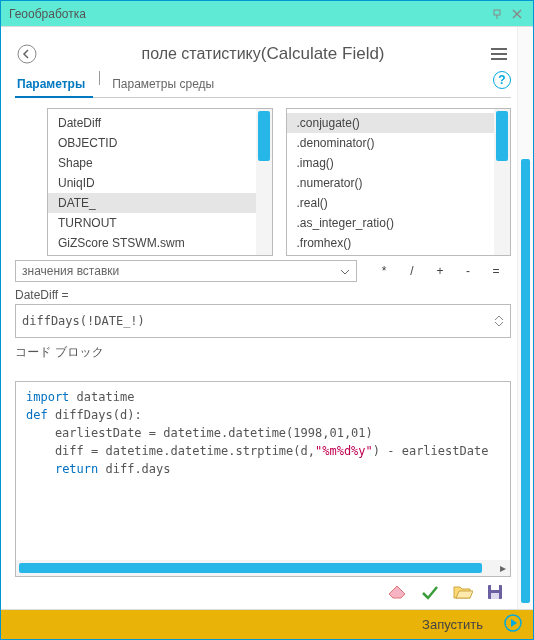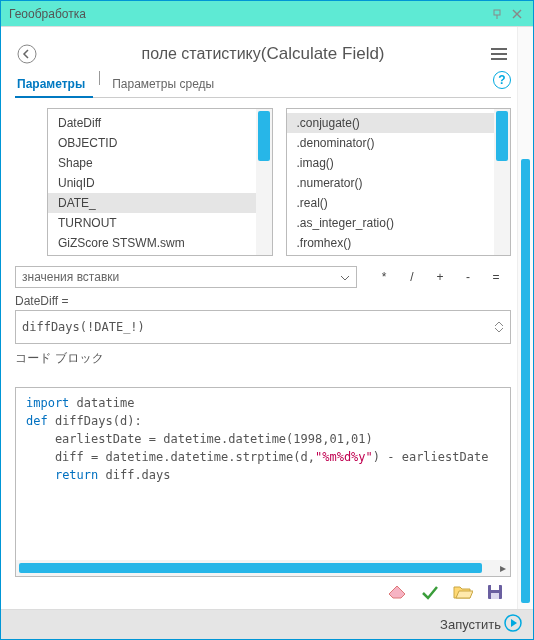--- a/index.html
+++ b/index.html
@@ -26,38 +26,38 @@
   .tab-underline { position:absolute; bottom:-1px; left:0; width:78px; height:2px; background:#0079c1; }
   .tab-sep { width:1px; height:14px; background:#999; margin-right:10px; }
   .help { margin-left:auto; width:18px; height:18px; border:1.5px solid #00a9e0; border-radius:50%; color:#00a9e0; display:flex; align-items:center; justify-content:center; font-size:12px; font-weight:bold; }
   .row2 { display:flex; gap:13px; margin-top:10px; height:148px;margin-left:32px; }
   .listbox { border:1px solid #bbb; background:#fff; flex:1; display:flex; overflow:hidden; }
   .listbox .items { flex:1; overflow:hidden; padding:4px 0; }
   .listbox .items .li { padding:3px 10px; color:#444; white-space:nowrap; cursor:pointer; }
   .listbox .items .li.sel { background:#e5e5e5; }
   .listbox .vs { width:16px; background:#f4f4f4; position:relative; }
   .listbox .vs .vthumb { position:absolute; top:2px; left:2px; right:2px; height:50px; background:#27b6e8; border-radius:2px; }
-  .row3 { display:flex; gap:12px; margin-top:10px; }
+  .row3 { display:flex; gap:12px; margin-top:4px; }
   .combo { border:1px solid #bbb; height:22px; display:flex; align-items:center; padding:0 6px; color:#666; flex:1; }
   .combo .caret { margin-left:auto; }
   .ops { display:flex; align-items:center; gap:18px; padding:0 10px; color:#444; }
   .op { width:10px; text-align:center; cursor:pointer; }
   .label { margin-top:6px; color:#555; }
   .exprbox { border:1px solid #bbb; height:34px; display:flex; align-items:center; padding:0 6px; margin-top:2px; font-family:Consolas,monospace; color:#555; }
   .spin { margin-left:auto; display:flex; flex-direction:column; }
   .spin svg { display:block; }
   .codebox { border:1px solid #bbb; margin-top:20px; flex:1; display:flex; flex-direction:column; min-height:140px; overflow:hidden; }
   .code { flex:1; padding:6px 10px; font-family:Consolas,monospace; font-size:12px; color:#555; line-height:1.5; white-space:pre; overflow:hidden; }
   .kw { color:#0070c0; }
   .str { color:#c00050; }
   .hscroll { height:16px; background:#f4f4f4; display:flex; align-items:center; }
   .hscroll .hthumb { height:10px; flex:1; margin:0 14px 0 3px; background:#27b6e8; border-radius:2px; }
   .hscroll .hbtn { width:14px; text-align:center; color:#666; }
   .bottombar { height:32px; display:flex; align-items:center; gap:14px; justify-content:flex-end; padding:0 8px; }
-  .footer { height:30px; border-top:1px solid #dcdcdc; background:#e5e5e5; display:flex; align-items:center; justify-content:flex-end; padding:0 10px; color:#444; gap:2px; }
+  .footer { height:30px; border-top:1px solid #dcdcdc; background:#eab308; display:flex; align-items:center; justify-content:flex-end; padding:0 10px; color:#444; gap:20px; }
   .run { font-size:13px; }
 </style>
 </head>
 <body>
 
 <div class="window">
   <div class="titlebar">
     <span>Геообработка</span>
     <span class="spacer"></span>
     <span class="tbtn">

